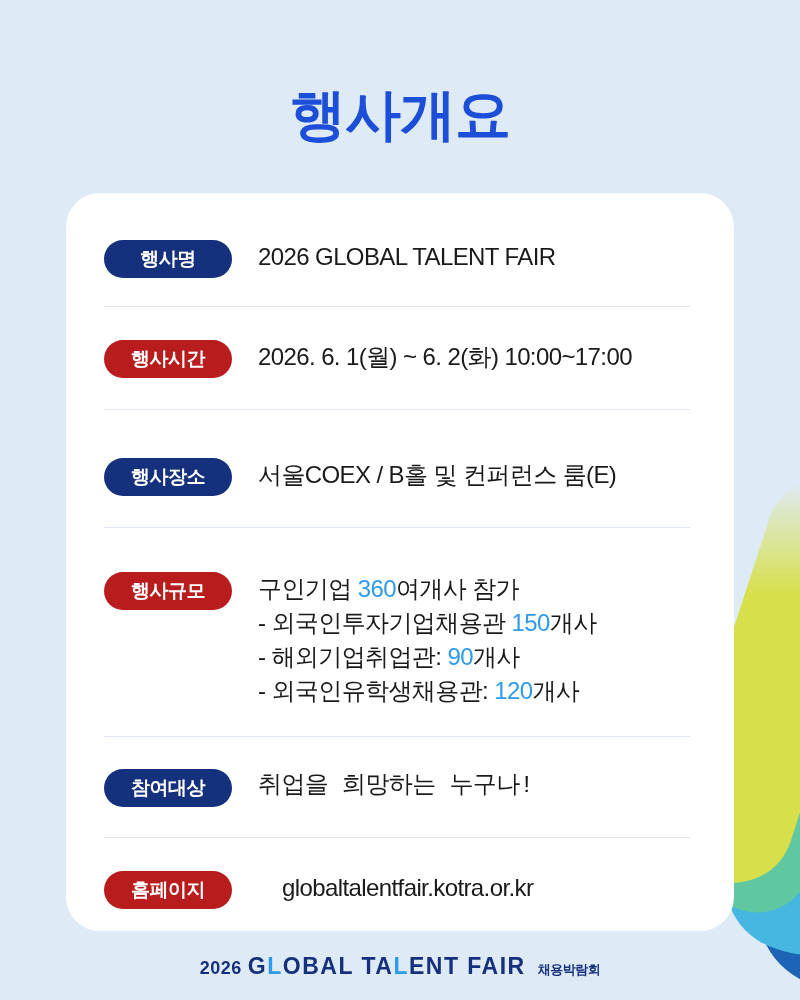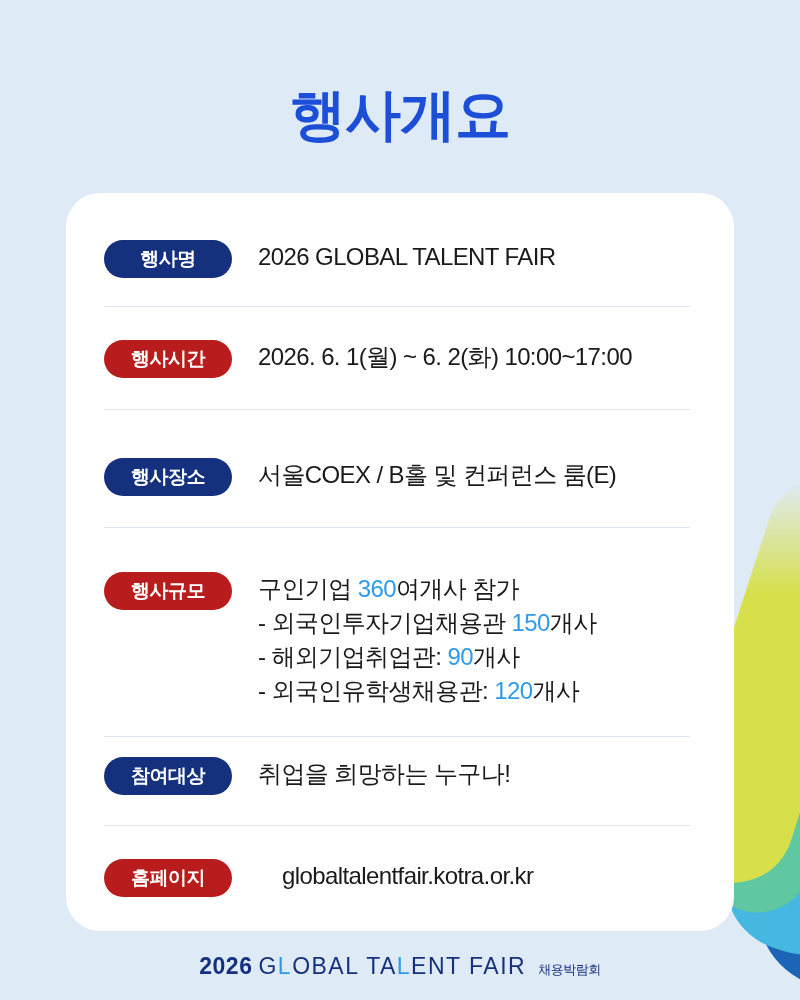--- a/index.html
+++ b/index.html
@@ -147,50 +147,50 @@
     padding-top: 3px;
   }
   .value .hl { color: #2e9bea; }
   .value .line { display: block; }
 
   
   .row-name   .row-inner { padding-top: 44px; padding-bottom: 28px; }
   .row-time   .row-inner { padding-top: 31px; padding-bottom: 31px; }
   .row-place  .row-inner { padding-bottom: 31px; margin-top: 26px; }
   .row-scale  .row-inner { padding-top: 42px; padding-bottom: 28px; }
-  .row-target .row-inner { padding-top: 18px; padding-bottom: 30px; }
+  .row-target .row-inner { padding-top: 30px; padding-bottom: 30px; font-family: Liberation Mono, monospace; }
   .row-site   .row-inner { padding-top: 31px; padding-bottom: 31px; gap: 24px; }
 
   
   .footer {
     position: absolute;
     left: 0;
     bottom: 20px;
     width: 800px;
     text-align: center;
     z-index: 6;
     white-space: nowrap;
   }
   .footer .year {
-    font-size: 23px;
+    font-size: 18px;
     font-weight: bold;
     color: #15317e;
     letter-spacing: 0.5px;
   }
   .footer .brand {
     font-size: 23px;
-    font-weight: normal;
+    font-weight: bold;
     color: #2e9bea;
     letter-spacing: 1.5px;
     margin-left: 6px;
   }
   .footer .brand .alt { color: #15317e; }
   .footer .kr {
     font-size: 13px;
-    font-weight: normal;
+    font-weight: bold;
     color: #15317e;
     margin-left: 12px;
     letter-spacing: -0.5px;
   }
 </style>
 </head>
 <body>
 
 <div class="bg-decor">
   <div class="ribbon ribbon-blue"></div>

